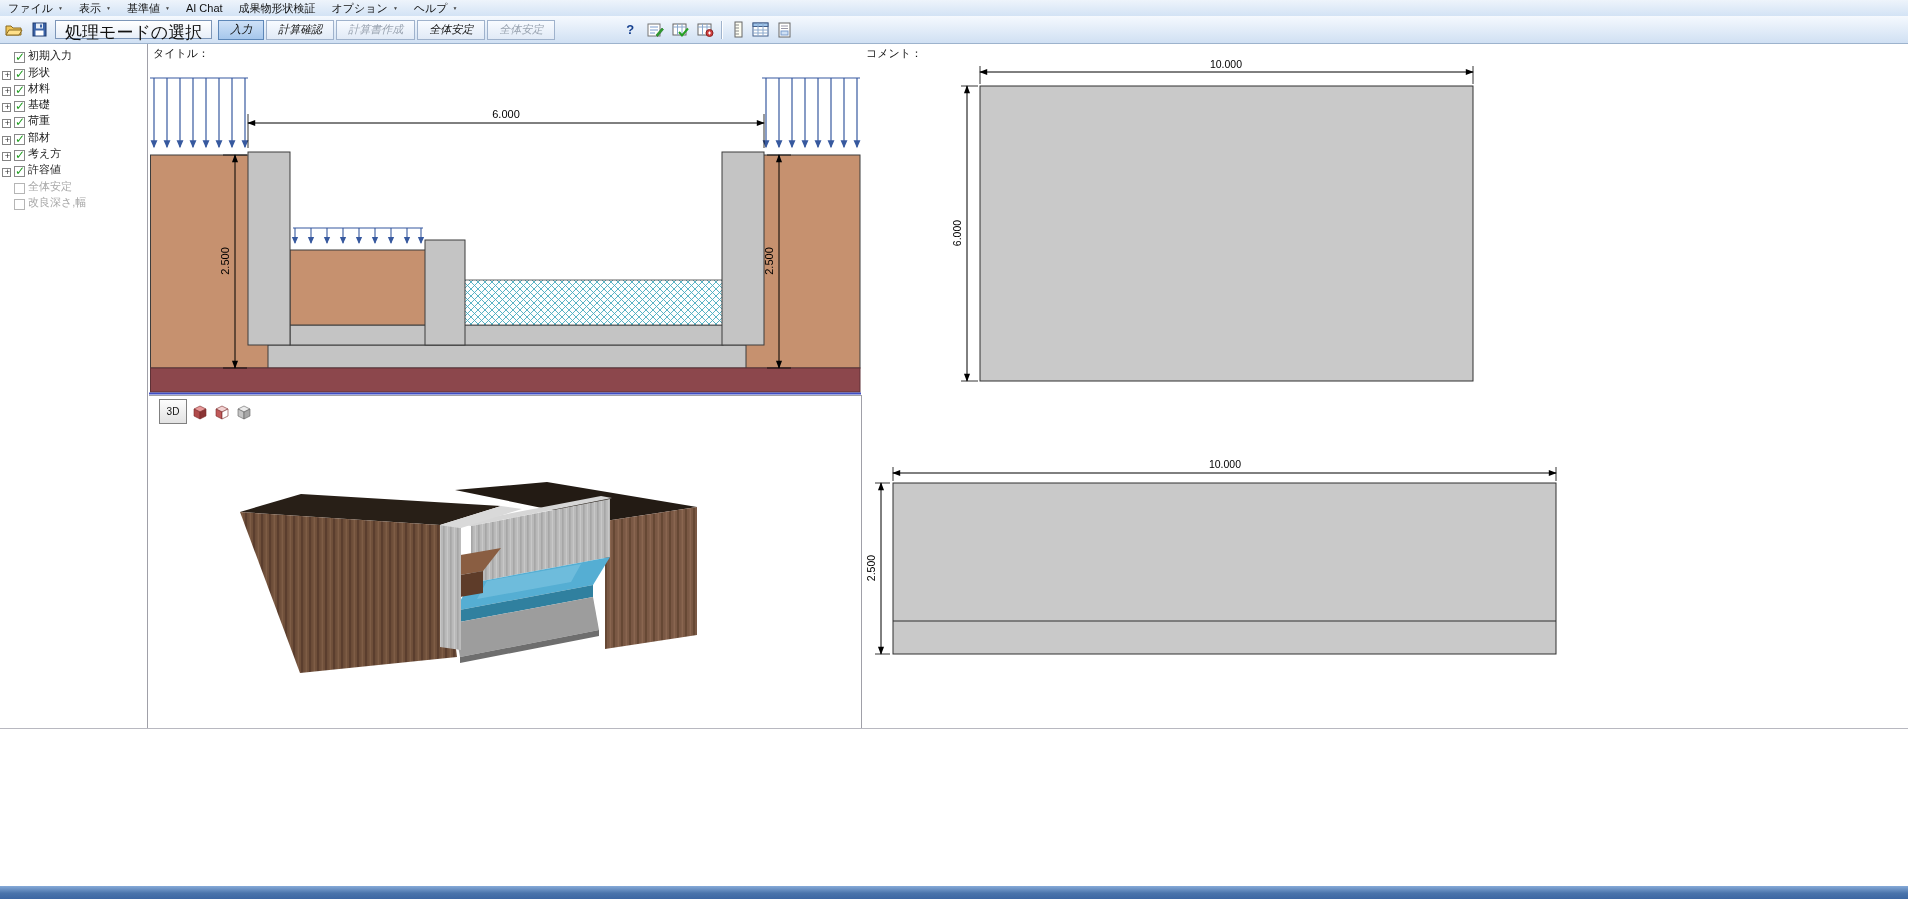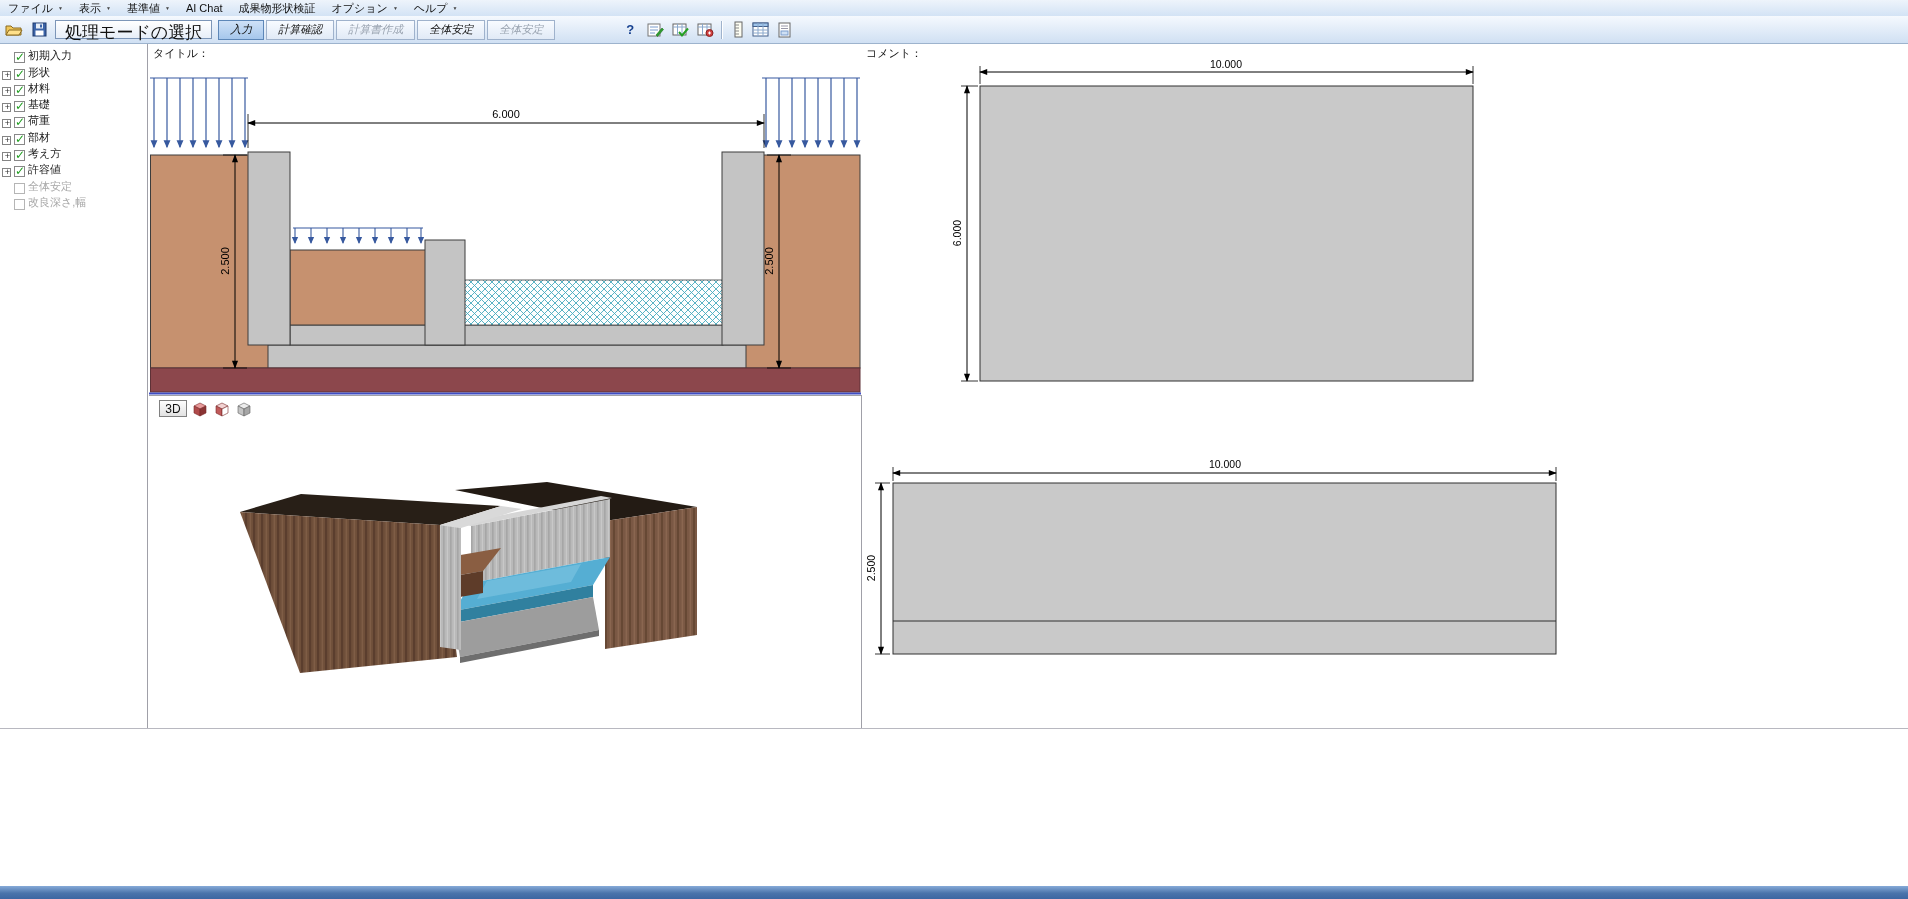--- a/index.html
+++ b/index.html
@@ -49,21 +49,21 @@
   .plan-pane{left:862px;top:44px;width:1046px;height:390px;border-bottom:1px solid #a0a0a8;}
   .elev-pane{left:862px;top:398px;width:1046px;height:330px;}
   .vdivider{position:absolute;left:861px;top:44px;width:1px;height:684px;background:#a0a0a8;}
   .workline{position:absolute;left:0;top:728px;width:1908px;height:1px;background:#b8b8c0;}
   .pane svg.draw{position:absolute;left:0;top:0;}
   .dimtxt{font-size:11px;fill:#000;}
   .dimtxt2{font-size:10.5px;fill:#000;}
 
   
   .view3d-bar{position:absolute;left:10px;top:2px;display:flex;align-items:center;gap:3px;z-index:3;}
-  .btn3d{width:28px;height:17px;font-size:12px;color:#111;border:1px solid #808080;
+  .btn3d{width:28px;height:25px;font-size:10px;color:#111;border:1px solid #808080;
     background:linear-gradient(#fdfdfd,#e2e2e2);display:flex;align-items:center;justify-content:center;}
   .cube-btn{width:19px;height:19px;border:1px solid transparent;background:transparent;padding:0;
     display:flex;align-items:center;justify-content:center;}
 
   
   .bottombar{position:absolute;left:0;top:886px;width:1908px;height:13px;
     background:linear-gradient(#86aad8,#4a74ab 55%,#3c66a2);}
 </style>
 </head>
 <body>

